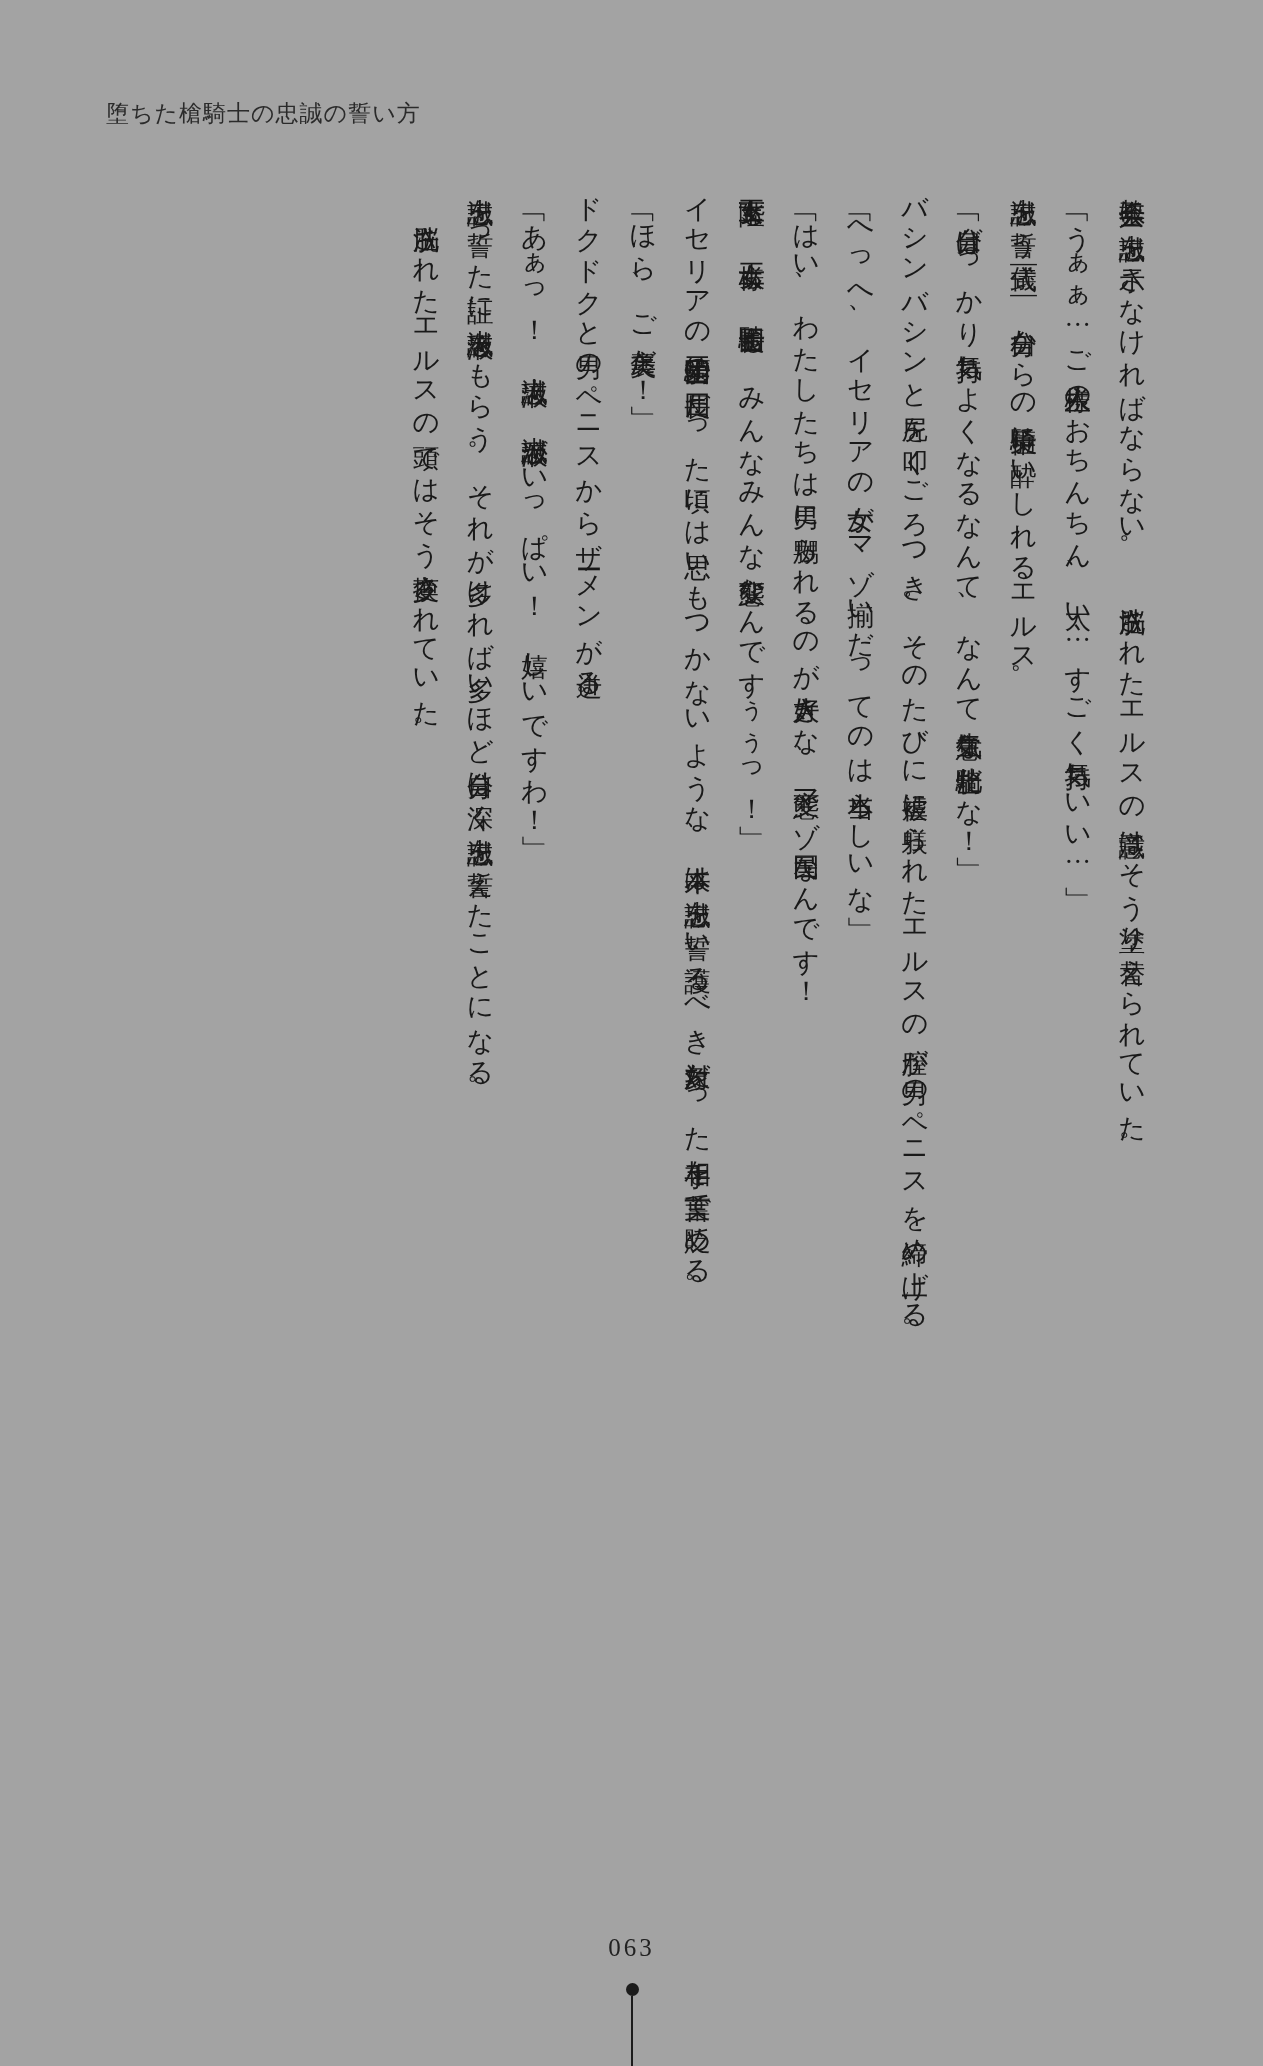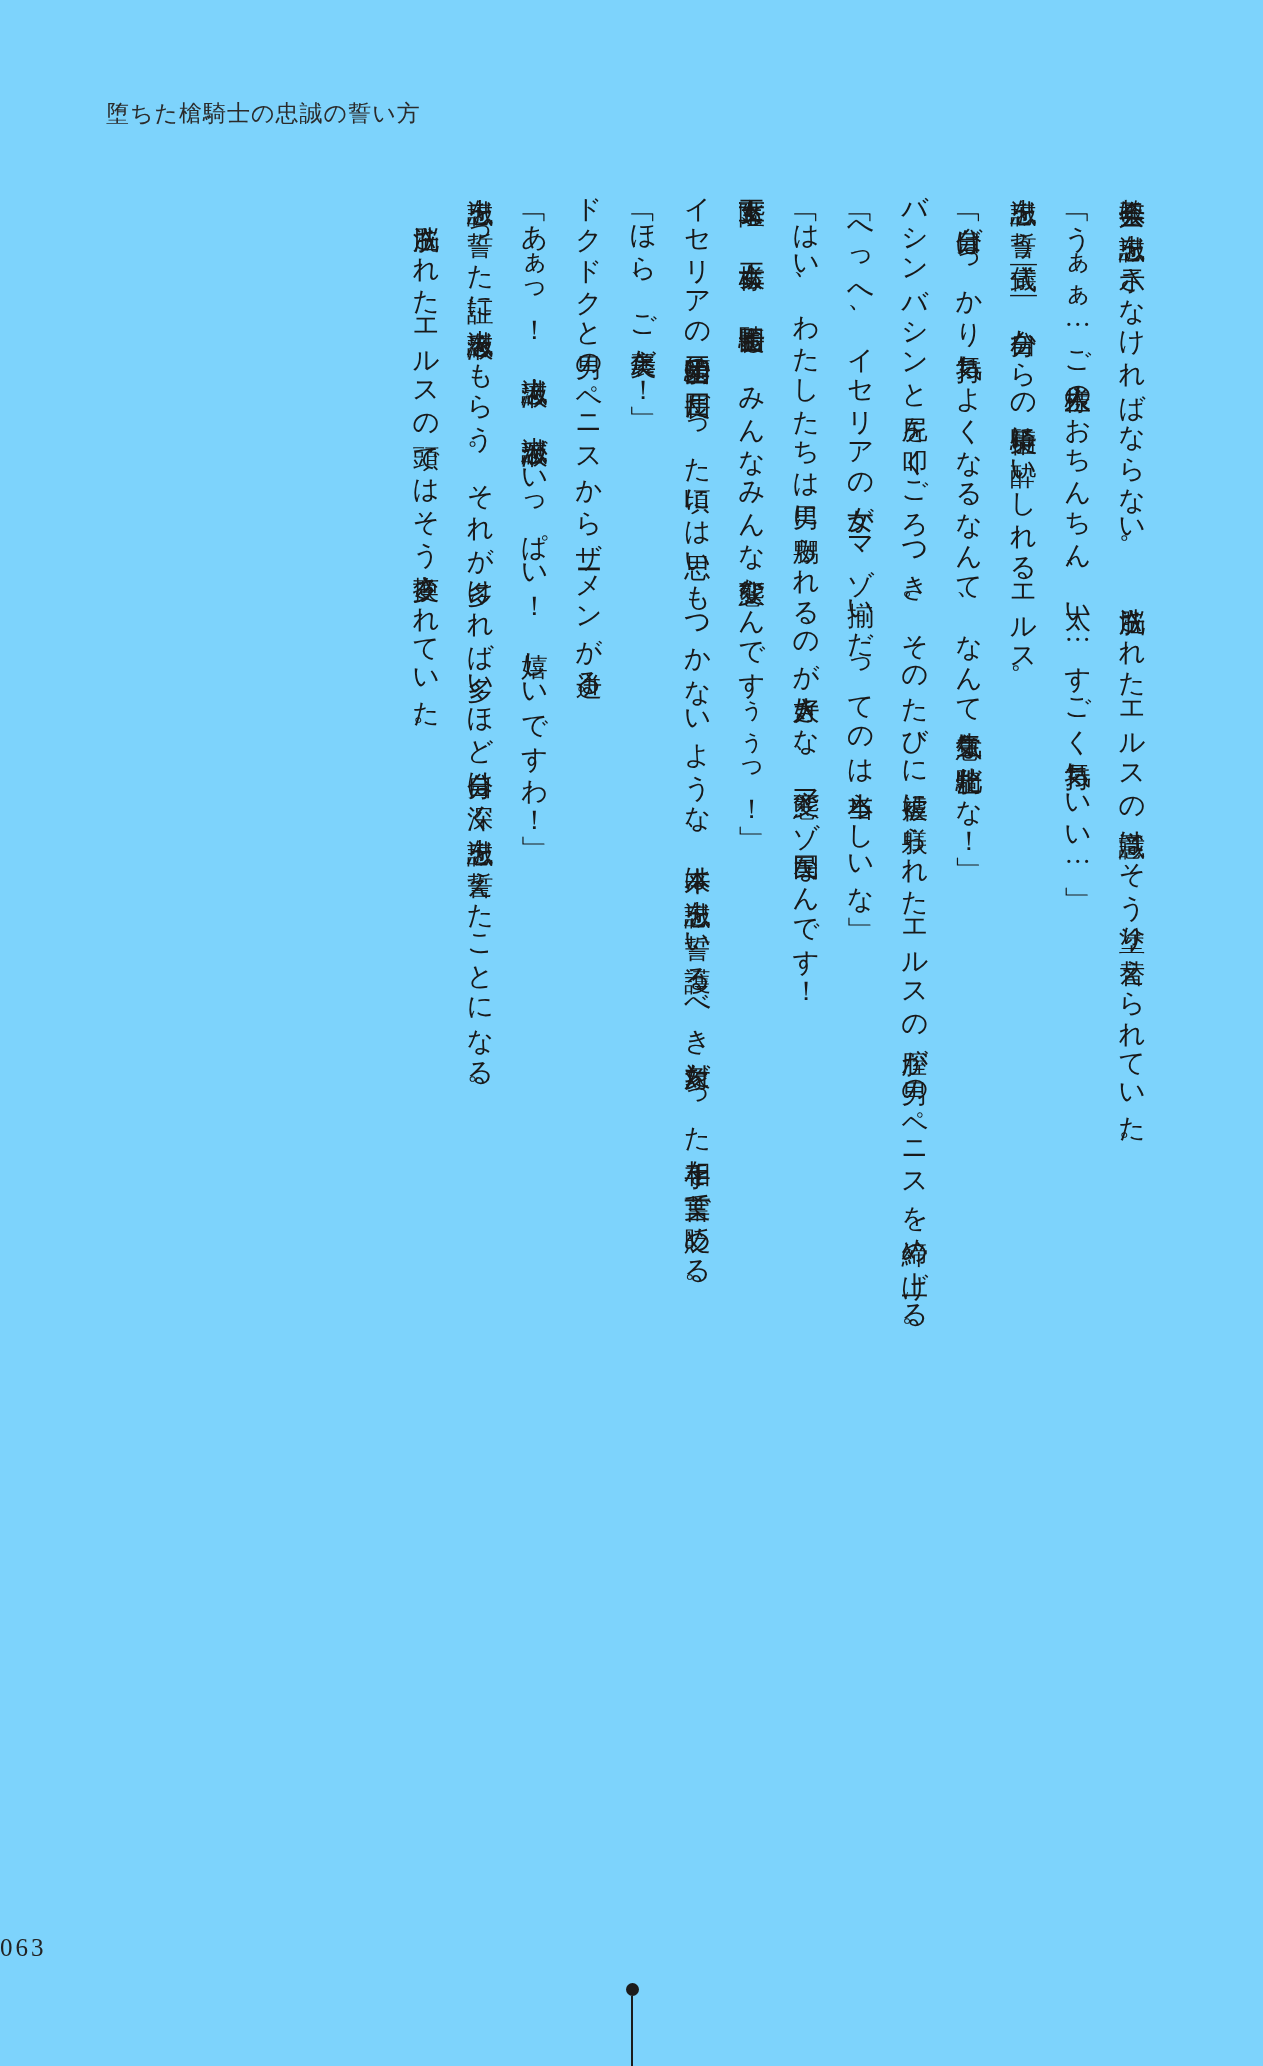--- a/index.html
+++ b/index.html
@@ -8,21 +8,21 @@
     background: #ffffff;
   }
   body {
     font-family: "Liberation Serif", "DejaVu Serif", serif;
     color: #1a1a1a;
   }
   .page {
     position: relative;
     width: 1263px;
     height: 2066px;
-    background: #7dd3fc;
+    background: #a3a3a3;
     overflow: hidden;
   }
 
   
   .running-head {
     position: absolute;
     top: 98px;
     left: 106px;
     font-size: 23px;
     letter-spacing: 1px;
@@ -54,21 +54,21 @@
   .body-block p.indent {
     text-indent: 1em;
   }
 
   
   .folio {
     position: absolute;
     left: 0;
     right: 0;
     top: 1934px;
-    text-align: left;
+    text-align: center;
     font-size: 25px;
     letter-spacing: 3px;
     color: #222;
   }
   
   .folio-dot {
     position: absolute;
     left: 50%;
     top: 1983px;
     width: 13px;

